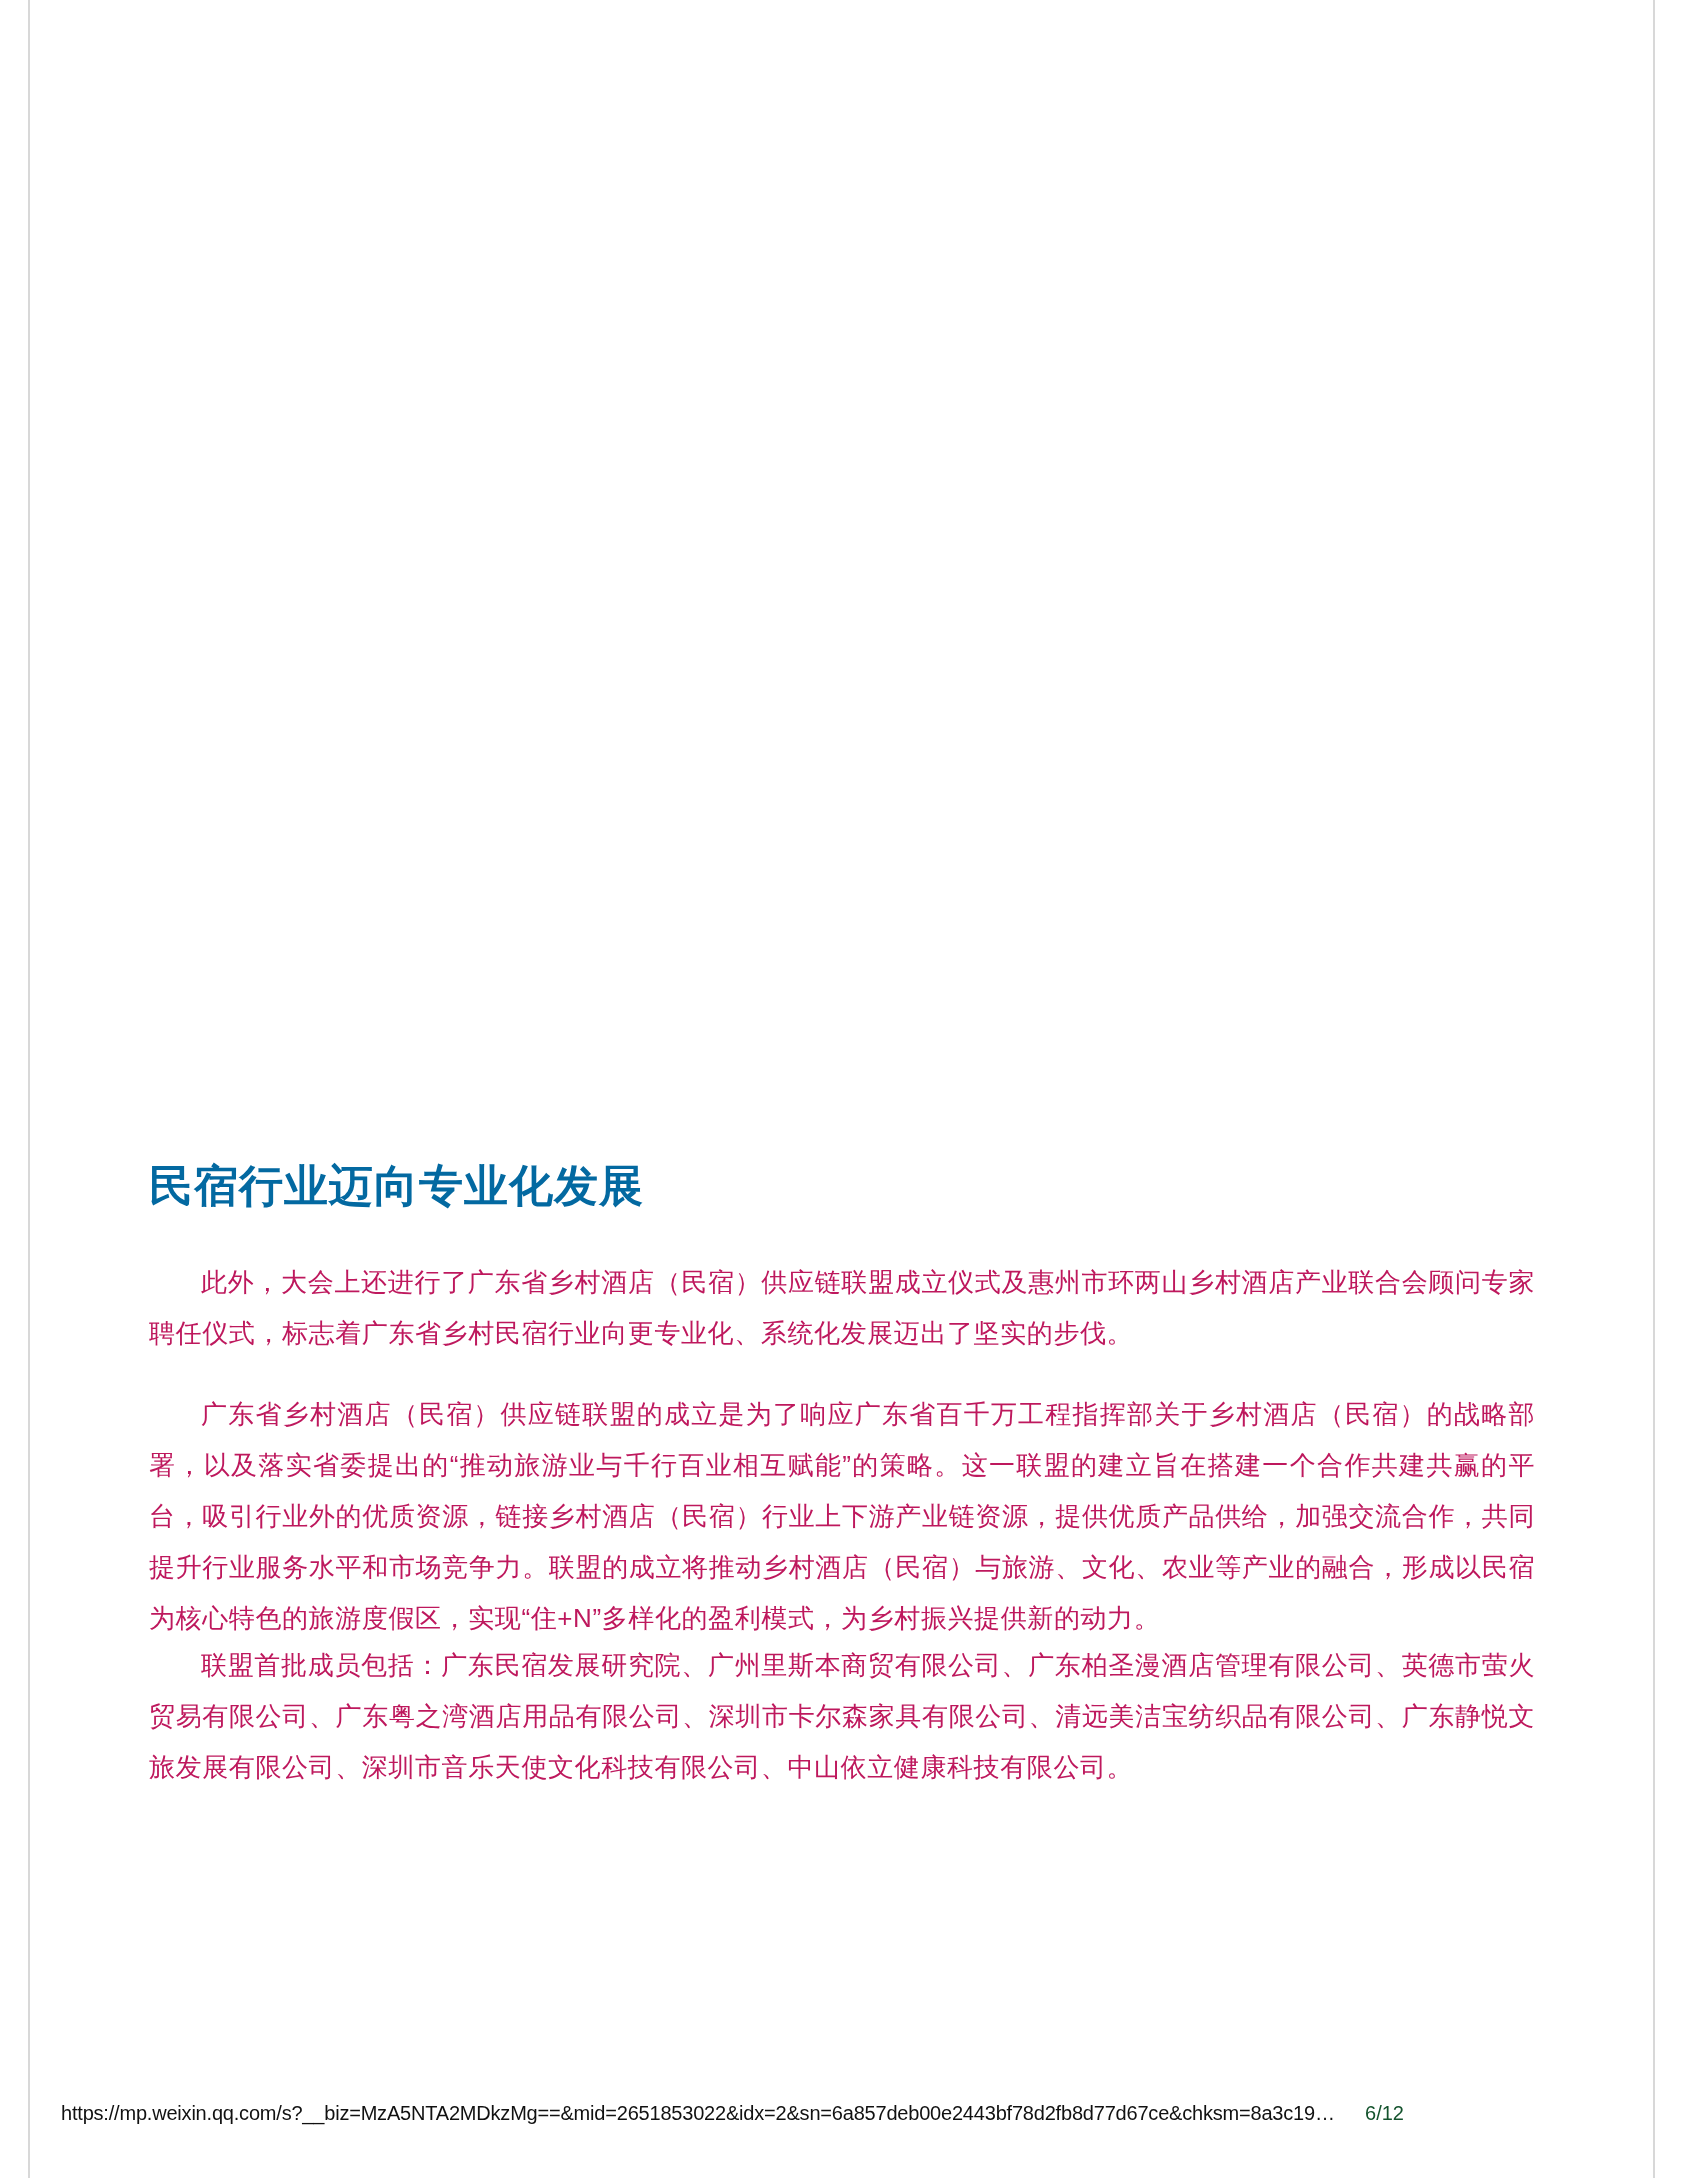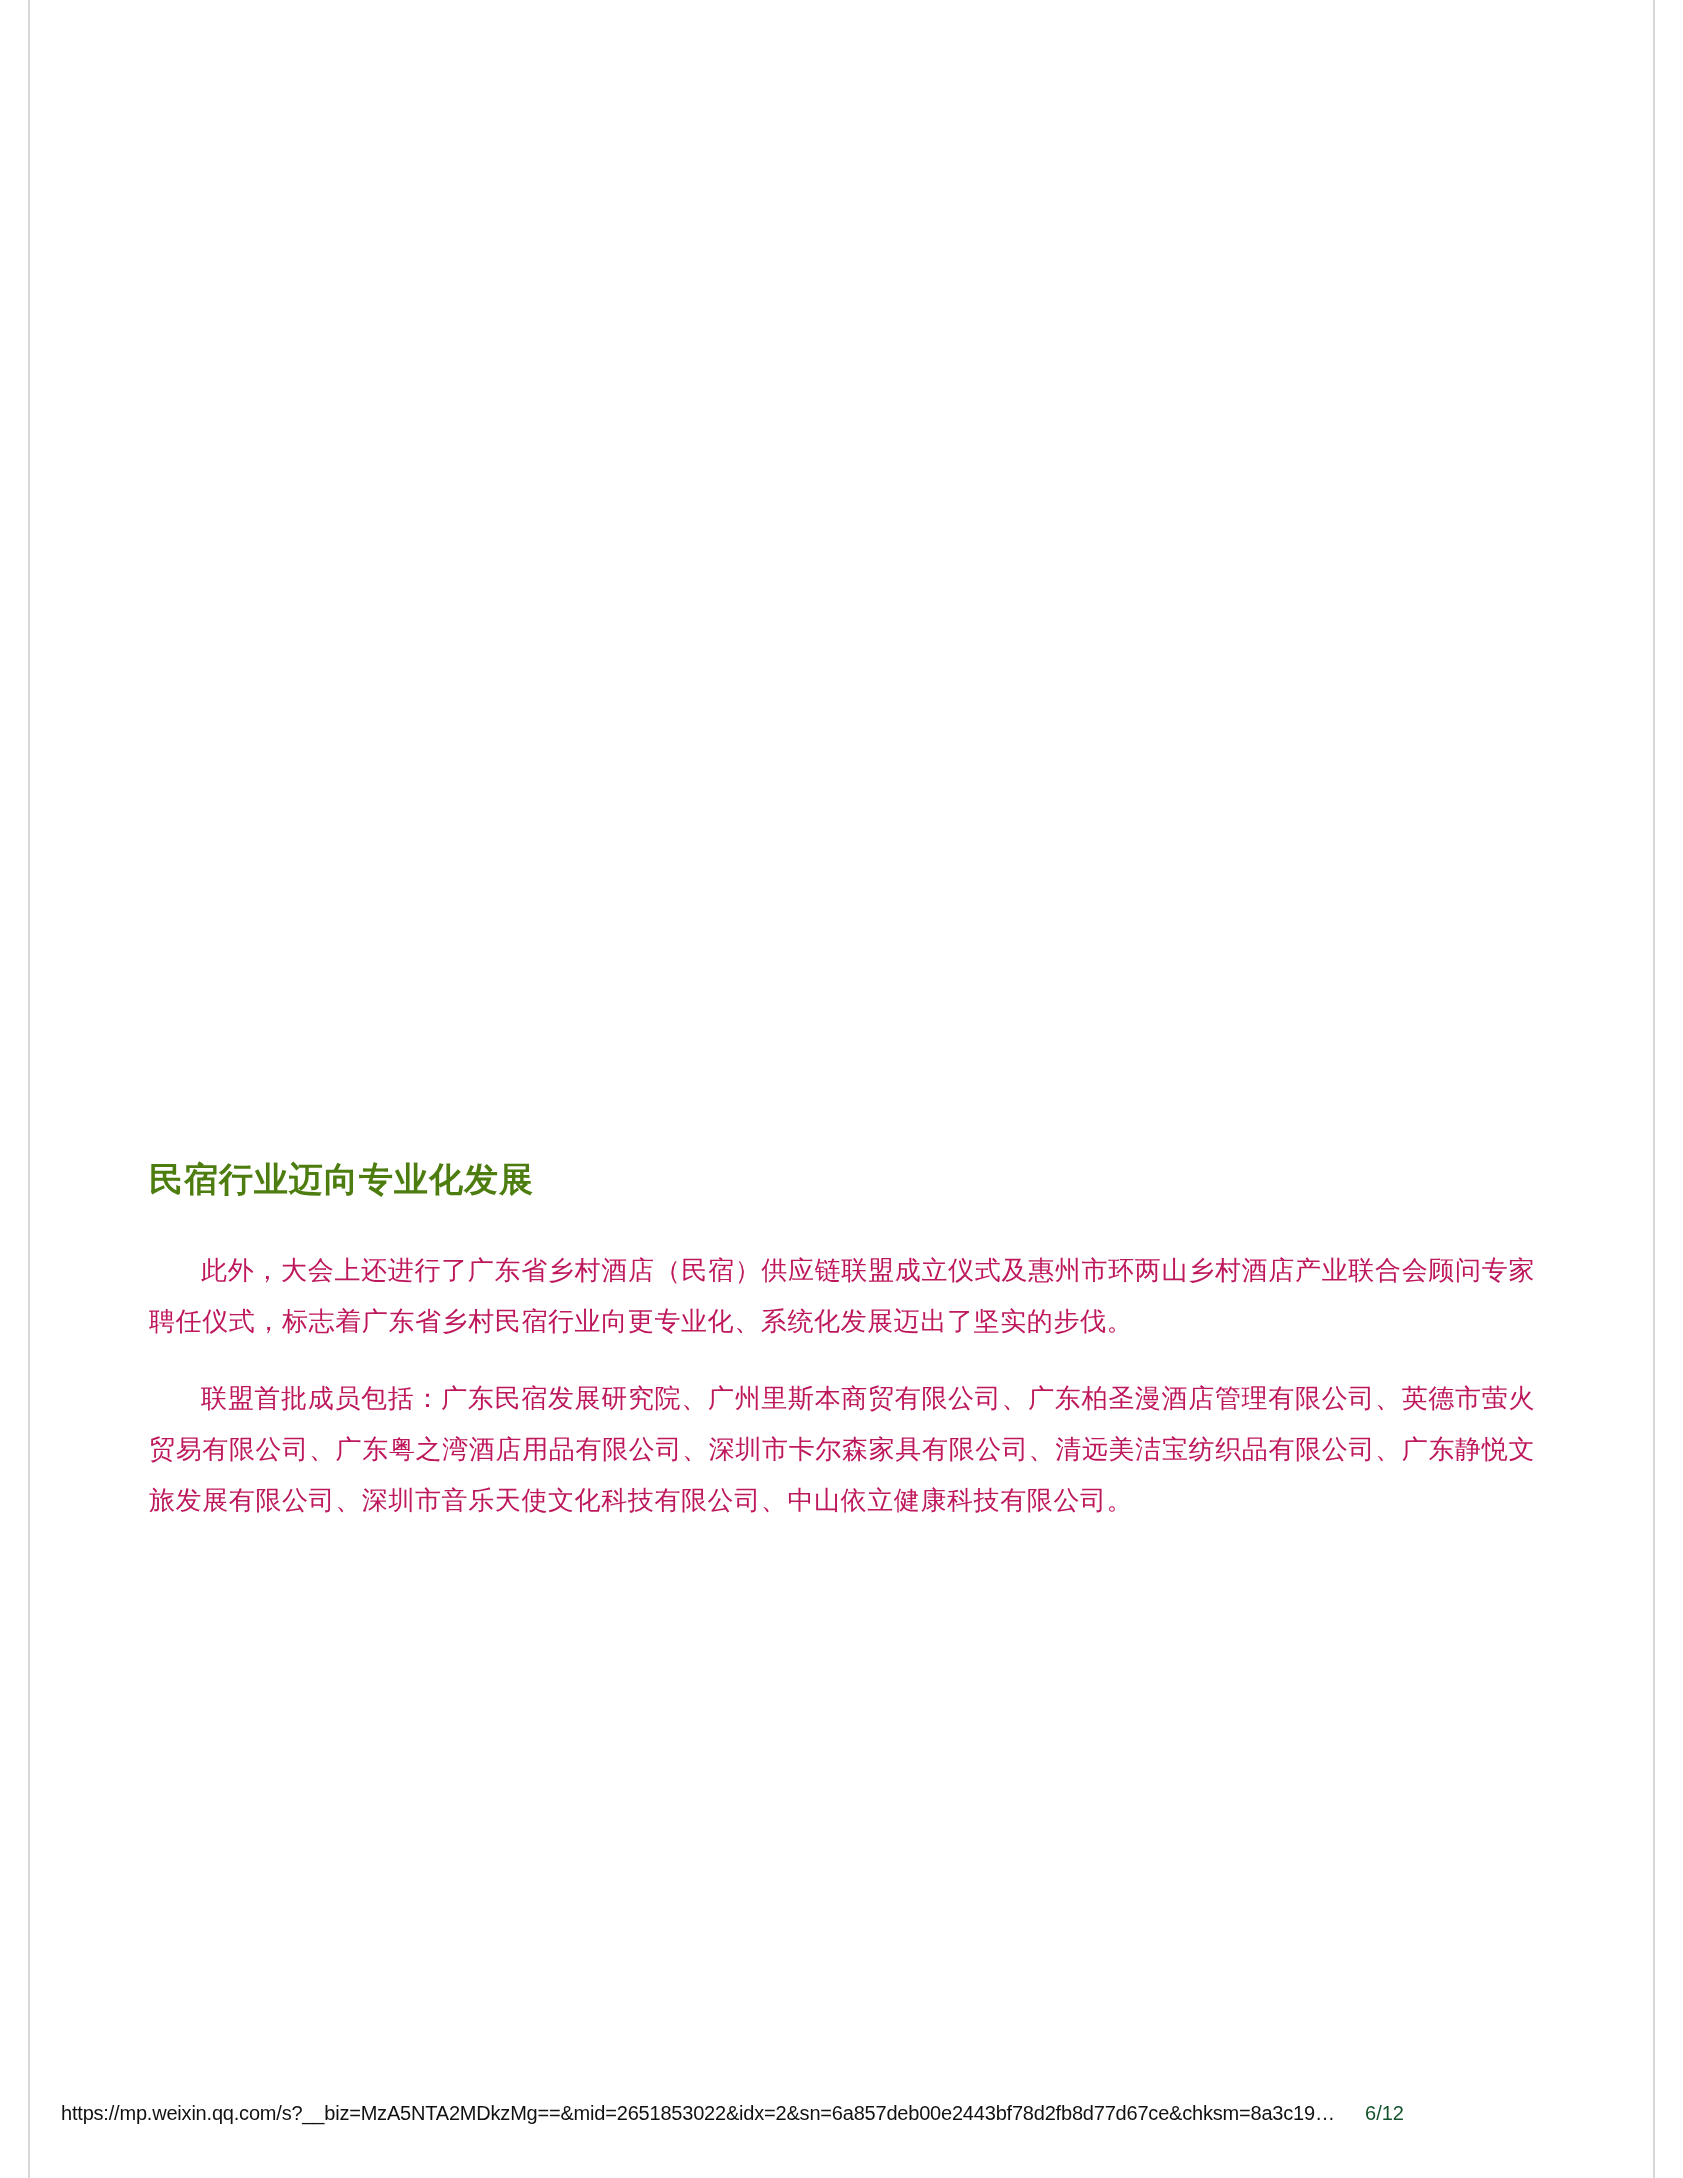--- a/index.html
+++ b/index.html
@@ -70,23 +70,23 @@
 
   
   .article {
     position: absolute;
     left: 149px;
     top: 1158px;
     width: 1386px;
   }
 
   .section-heading {
-    font-size: 34px;
+    font-size: 44px;
     font-weight: 700;
-    color: #4d7c0f;
+    color: #0369a1;
     letter-spacing: 1px;
     line-height: 1.25;
     margin: 0 0 44px 0;
     white-space: nowrap;
   }
 
   .para {
     font-size: 26px;
     line-height: 51px;
     color: #be185d;
@@ -140,20 +140,21 @@
   <div class="edge-left"></div>
   <div class="edge-right"></div>
 
 
   <div class="article">
 
     <h2 class="section-heading">民宿行业迈向专业化发展</h2>
 
     <p class="para indent">此外，大会上还进行了广东省乡村酒店（民宿）供应链联盟成立仪式及惠州市环两山乡村酒店产业联合会顾问专家聘任仪式，标志着广东省乡村民宿行业向更专业化、系统化发展迈出了坚实的步伐。</p>
 
+    <p class="para indent tight">广东省乡村酒店（民宿）供应链联盟的成立是为了响应广东省百千万工程指挥部关于乡村酒店（民宿）的战略部署，以及落实省委提出的“推动旅游业与千行百业相互赋能”的策略。这一联盟的建立旨在搭建一个合作共建共赢的平台，吸引行业外的优质资源，链接乡村酒店（民宿）行业上下游产业链资源，提供优质产品供给，加强交流合作，共同提升行业服务水平和市场竞争力。联盟的成立将推动乡村酒店（民宿）与旅游、文化、农业等产业的融合，形成以民宿为核心特色的旅游度假区，实现“住+N”多样化的盈利模式，为乡村振兴提供新的动力。</p>
 
     <p class="para indent para-gap-small">联盟首批成员包括：广东民宿发展研究院、广州里斯本商贸有限公司、广东柏圣漫酒店管理有限公司、英德市萤火贸易有限公司、广东粤之湾酒店用品有限公司、深圳市卡尔森家具有限公司、清远美洁宝纺织品有限公司、广东静悦文旅发展有限公司、深圳市音乐天使文化科技有限公司、中山依立健康科技有限公司。</p>
 
   </div>
 
   <div class="print-footer">
     <div class="footer-url">https://mp.weixin.qq.com/s?__biz=MzA5NTA2MDkzMg==&amp;mid=2651853022&amp;idx=2&amp;sn=6a857deb00e2443bf78d2fb8d77d67ce&amp;chksm=8a3c19…</div>
     <div class="footer-page">6/12</div>
   </div>
 

